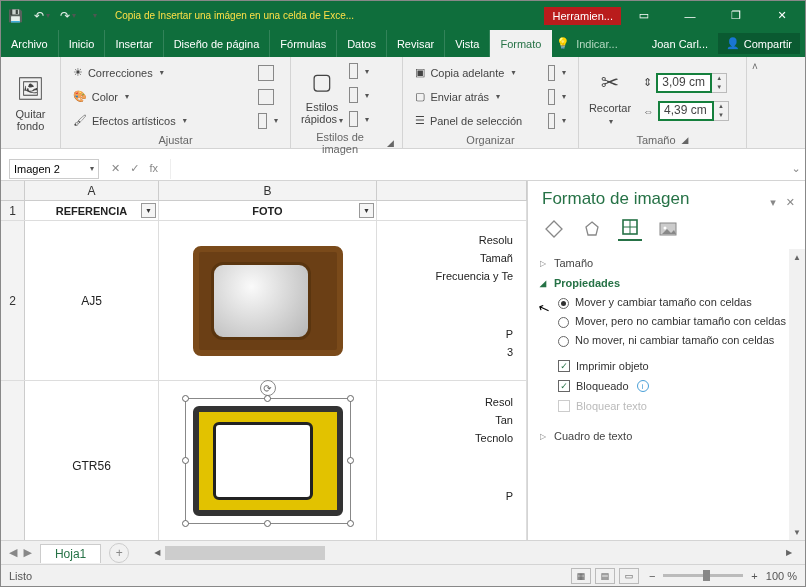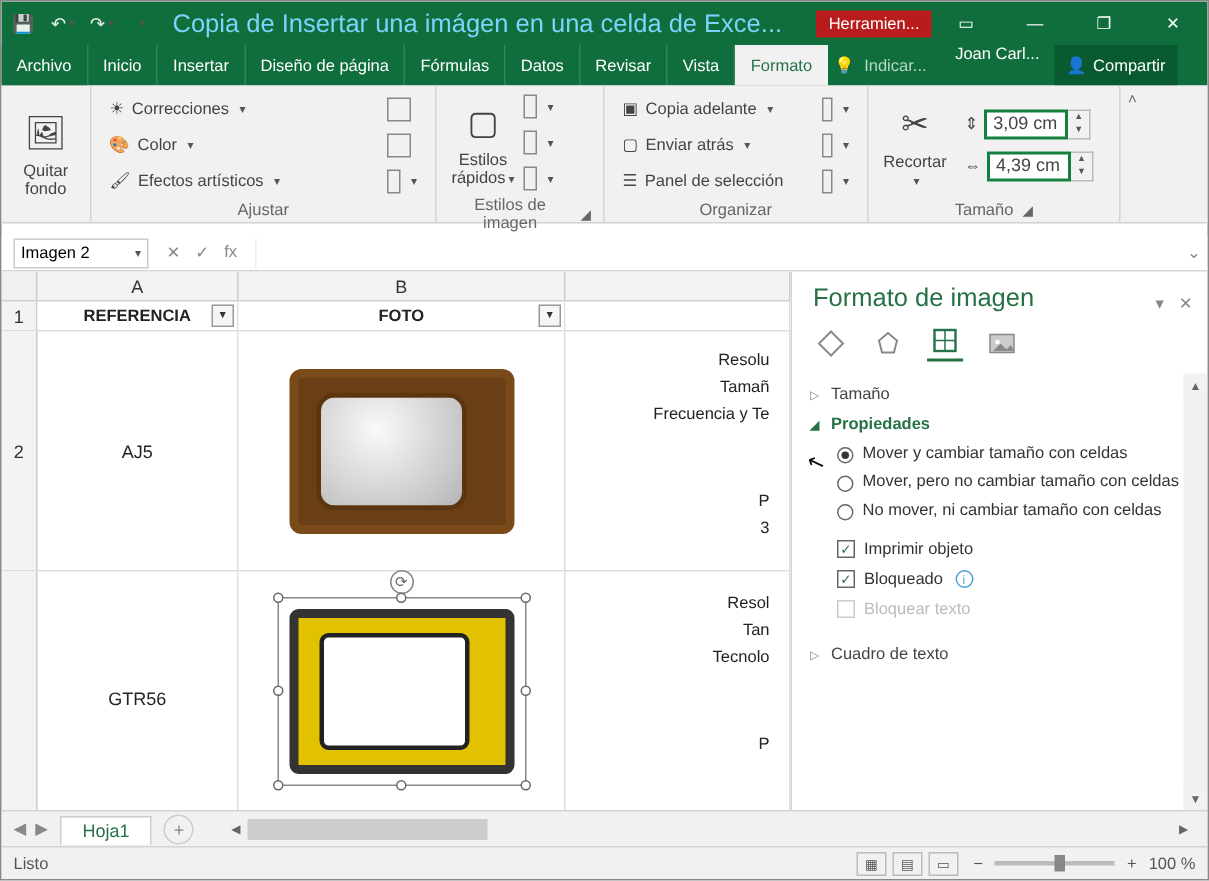--- a/index.html
+++ b/index.html
@@ -1,30 +1,30 @@
 <!DOCTYPE html>
 <html><head>
 <meta charset="utf-8">
 <style>
 *{box-sizing:border-box;margin:0;padding:0;font-family:"Segoe UI",Tahoma,sans-serif;font-size:11px;-webkit-user-select:none;user-select:none}
 body{width:806px;height:587px;background:#fff;overflow:hidden;position:relative;display:flex;flex-direction:column;border:1px solid #888}
 .titlebar{height:29px;background:#0f6e3c;display:flex;align-items:center;color:#fff}
 .qat{display:flex;align-items:center;padding:0 6px;gap:8px}
 .qat .qi{width:18px;height:18px;display:flex;align-items:center;justify-content:center;font-size:12px;color:#fff;opacity:.9}
-.title-txt{flex:1;text-align:left;padding-left:6px;font-size:17px;white-space:nowrap;overflow:hidden;color:#7dd3fc}
+.title-txt{flex:1;text-align:left;padding-left:6px;font-size:10px;white-space:nowrap;overflow:hidden;color:#fde047}
 .tool-ctx{background:#b91c1c;color:#fff;padding:3px 8px;font-size:11px;margin-right:auto}
 .winctrl{display:flex;margin-left:auto}
 .winctrl div{width:46px;height:29px;display:flex;align-items:center;justify-content:center;color:#fff;font-size:11px}
 .menubar{height:27px;background:#0f6e3c;display:flex;align-items:stretch;color:#fff;font-size:12px}
 .menubar .tab{padding:0 10px;display:flex;align-items:center;border-right:1px solid rgba(255,255,255,.15);height:100%}
 .menubar .tab.file{background:#0f6e3c;font-weight:400}
 .menubar .tab.active{background:#f1f1f1;color:#267246;border-top:0}
 .menubar .tell{margin-left:4px;display:flex;align-items:center;gap:6px;color:#b5d9c2;font-size:12px}
 .menubar .spacer{flex:1}
-.menubar .right{display:flex;gap:10px;padding-right:20px}
+.menubar .right{display:flex;align-items:center;gap:10px;padding-right:5px}
 .share{background:#0a5a31;padding:4px 8px;display:flex;align-items:center;gap:4px}
 .ribbon{background:#f1f1f1;border-bottom:1px solid #d4d4d4;height:92px;display:flex}
 .rgroup{border-right:1px solid #d4d4d4;padding:3px 8px 0 8px;display:flex;flex-direction:column}
 .rgroup .body{flex:1;display:flex}
 .rgroup .lbl{text-align:center;color:#666;font-size:11px;padding:1px 0 2px;display:flex;justify-content:center;align-items:center;gap:2px}
 .big-btn{display:flex;flex-direction:column;align-items:center;justify-content:center;width:46px;padding:2px;text-align:center;gap:3px;color:#444}
 .big-btn .ic{width:32px;height:32px;display:flex;align-items:center;justify-content:center;font-size:22px}
 .stack{display:flex;flex-direction:column;gap:2px;justify-content:center}
 .row-item{display:flex;align-items:center;gap:5px;padding:1px 4px;color:#444;font-size:12px;height:22px}
 .chev{font-size:8px;color:#555;margin-left:2px}

